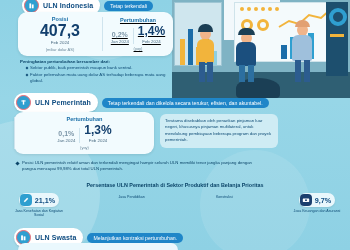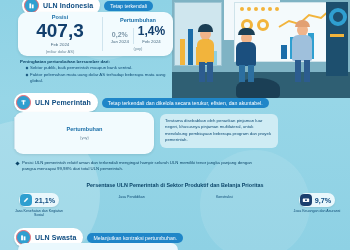--- a/index.html
+++ b/index.html
@@ -43,21 +43,21 @@
   .sec-ico svg{display:block;}
   .sec-txt{font-size:7px;font-weight:bold;color:#0f4c81;white-space:nowrap;letter-spacing:.1px;}
   .sec-tag{margin-left:4px;background:#1f86c8;color:#ffffff;border-radius:8px;
            padding:2px 6px;font-size:5.2px;white-space:nowrap;}
 
   
   .card{position:absolute;background:#f2fbfe;border-radius:9px;
         box-shadow:0 1px 3px rgba(0,0,0,.10);display:flex;align-items:stretch;}
   .cell{padding:4px 6px;display:flex;flex-direction:column;align-items:center;justify-content:center;}
   .cap{font-size:5.6px;font-weight:bold;color:#1b6fa8;margin-bottom:1px;}
-  .big{font-size:19px;font-weight:bold;color:#123f6d;line-height:1.05;}
+  .big{font-size:16px;font-weight:bold;color:#123f6d;line-height:1.05;}
   .sub{font-size:4.4px;color:#4a6b82;margin-top:1px;}
   .unit{font-size:4px;color:#6d8a9c;margin-top:2px;}
   .vdiv{width:1px;background:#cfe4ee;margin:5px 0;}
   .growth{display:flex;align-items:flex-end;gap:4px;}
   .gsmall{display:flex;flex-direction:column;align-items:center;}
   .gsmall .v{font-size:7px;color:#7c96a8;font-weight:bold;}
   .gbig{display:flex;flex-direction:column;align-items:center;}
   .gbig .v{font-size:12px;color:#123f6d;font-weight:bold;}
 
   
@@ -184,21 +184,21 @@
   </div>
 
   <div class="card" style="left:18px;top:12px;width:155px;height:44px;">
     <div class="cell" style="width:72px;">
       <div class="cap">Posisi</div>
       <div class="big">407,3</div>
       <div class="sub">Feb 2024</div>
       <div class="unit">(miliar dolar AS)</div>
     </div>
     <div class="vdiv"></div>
-    <div class="cell" style="flex:1;">
+    <div class="cell" style="flex:1;text-decoration:underline;">
       <div class="cap">Pertumbuhan</div>
       <div class="growth">
         <div class="gsmall">
           <span class="v">0,2%</span>
           <span class="sub">Jan 2024</span>
         </div>
         <div class="vdiv" style="height:16px;margin:0;"></div>
         <div class="gbig">
           <span class="v">1,4%</span>
           <span class="sub">Feb 2024</span>
@@ -226,20 +226,31 @@
       </span>
       <span class="sec-txt">ULN Pemerintah</span>
     </div>
     <span class="sec-tag">Tetap terkendali dan dikelola secara terukur, efisien, dan akuntabel.</span>
   </div>
 
   <div class="card" style="left:14px;top:112px;width:140px;height:42px;">
     <div class="vdiv"></div>
     <div class="cell" style="flex:1;">
       <div class="cap">Pertumbuhan</div>
+      <div class="growth">
+        <div class="gsmall">
+          <span class="v">0,1%</span>
+          <span class="sub">Jan 2024</span>
+        </div>
+        <div class="vdiv" style="height:15px;margin:0;"></div>
+        <div class="gbig">
+          <span class="v">1,3%</span>
+          <span class="sub">Feb 2024</span>
+        </div>
+      </div>
       <div class="unit">(yoy)</div>
     </div>
   </div>
 
   <div class="notebox" style="left:160px;top:114px;width:108px;">Terutama disebabkan oleh penarikan pinjaman luar negeri, khususnya pinjaman multilateral, untuk mendukung pembiayaan beberapa program dan proyek pemerintah.</div>
 
   <div class="note-line" style="left:16px;top:160px;width:250px;">
     <span class="mk"></span>
     <span>Posisi ULN pemerintah relatif aman dan terkendali mengingat hampir seluruh ULN memiliki tenor jangka panjang dengan pangsa mencapai 99,98% dari total ULN pemerintah.</span>
   </div>

